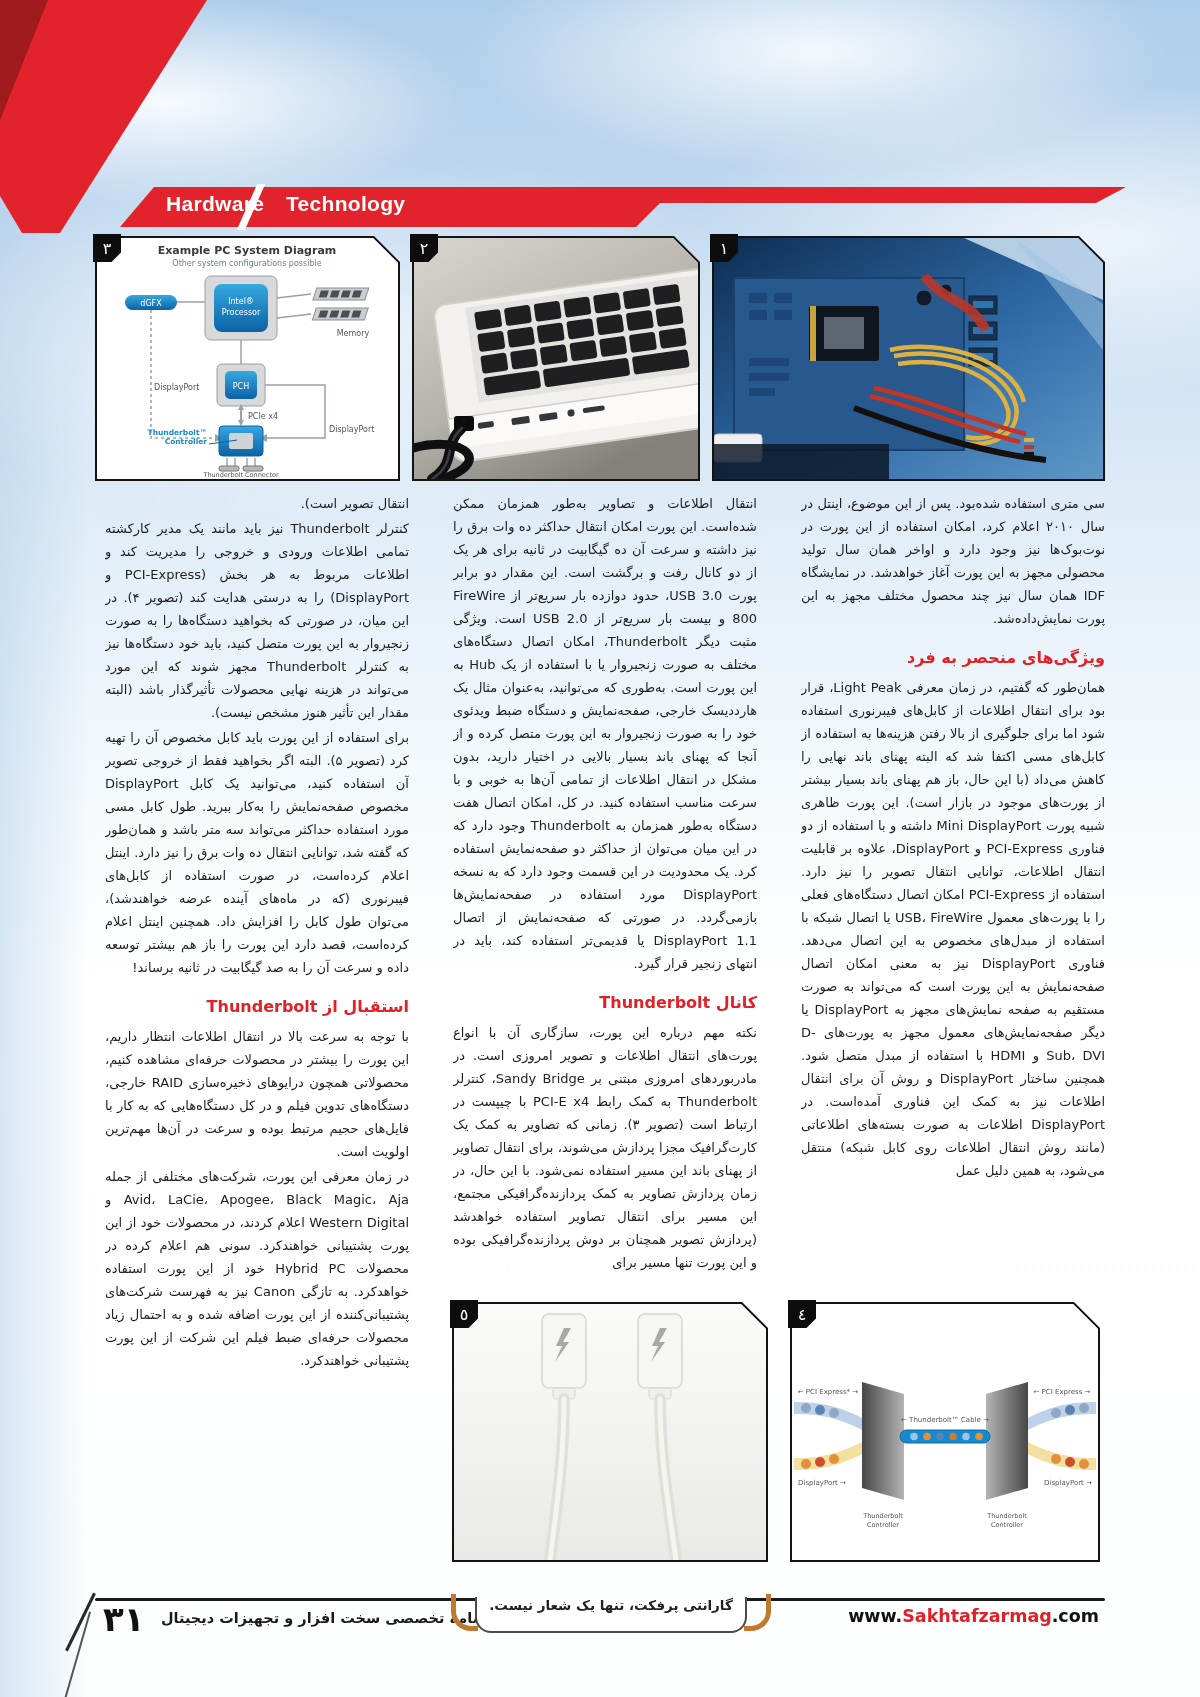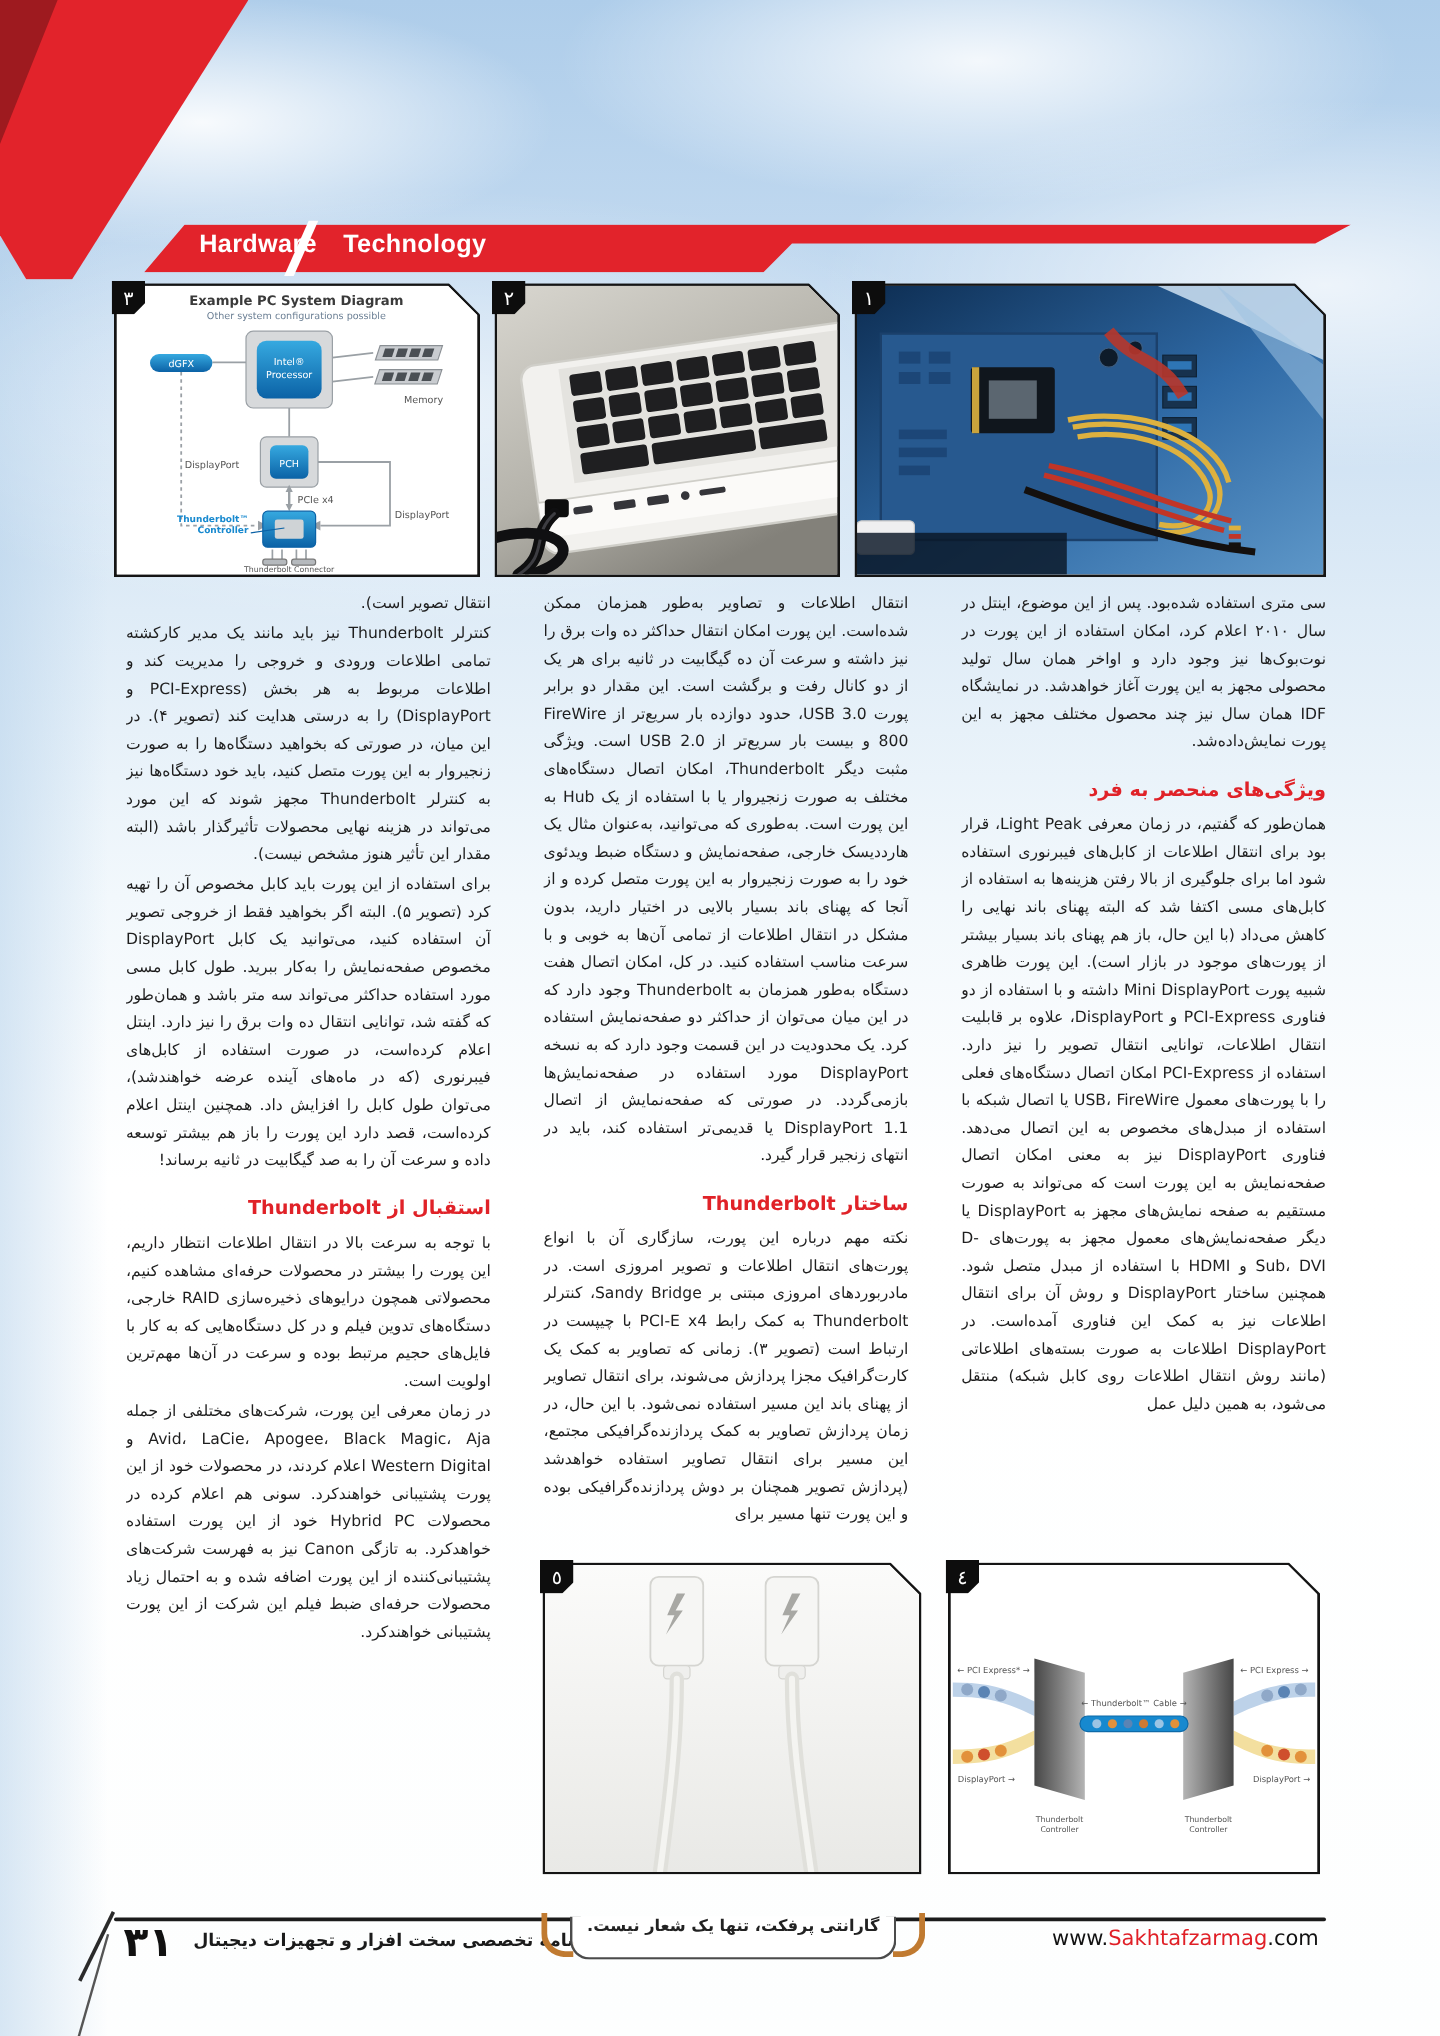--- a/index.html
+++ b/index.html
@@ -48,21 +48,21 @@
   .footer-line{position:absolute;left:0;top:0;width:100%;height:3px;background:#1b1b1b;border-radius:2px;}
   .pg-slash{position:absolute;left:-16px;top:-8px;width:3px;height:64px;background:#2a2a2a;transform:rotate(26deg);}
   .pg-num{position:absolute;left:8px;top:4px;font-size:34px;font-weight:bold;color:#111;line-height:1;}
   .pg-mag{position:absolute;left:66px;top:12px;font-size:14.5px;font-weight:bold;color:#1b1b1b;direction:rtl;}
   .ftab{position:absolute;left:380px;top:-1px;width:268px;height:34px;background:#fff;
     border:2px solid #4b4b4b;border-top:none;border-radius:0 0 16px 16px;
     display:flex;align-items:flex-start;justify-content:center;font-size:13.5px;font-weight:bold;direction:rtl;color:#222;}
   .hook{position:absolute;top:-3px;width:22px;height:32px;border:5px solid #c07a30;}
   .hook-l{left:-26px;border-top:none;border-right:none;border-radius:0 0 0 20px;}
   .hook-r{right:-26px;border-top:none;border-left:none;border-radius:0 0 20px 0;}
-  .site{position:absolute;right:6px;top:8px;direction:ltr;font-size:17.5px;font-weight:normal;color:#111;}
+  .site{position:absolute;right:6px;top:8px;direction:ltr;font-size:17.5px;font-weight:bold;color:#111;}
   .site .red{color:#e01f26;}
   .corner-line{position:absolute;left:76px;top:1610px;width:2px;height:95px;background:#555;transform:rotate(16deg);}
 </style>
 </head>
 <body>
 
 <div class="page">
 
   <div class="deco-dark"></div>
   <div class="deco-bright"></div>
@@ -266,21 +266,21 @@
   </div>
 
   <div class="columns">
     <div class="col col-right">
       <p>سی متری استفاده شده‌بود. پس از این موضوع، اینتل در سال ۲۰۱۰ اعلام کرد، امکان استفاده از این پورت در نوت‌بوک‌ها نیز وجود دارد و اواخر همان سال تولید محصولی مجهز به این پورت آغاز خواهدشد. در نمایشگاه IDF همان سال نیز چند محصول مختلف مجهز به این پورت نمایش‌داده‌شد.</p>
       <h3>ویژگی‌های منحصر به فرد</h3>
       <p>همان‌طور که گفتیم، در زمان معرفی Light Peak، قرار بود برای انتقال اطلاعات از کابل‌های فیبرنوری استفاده شود اما برای جلوگیری از بالا رفتن هزینه‌ها به استفاده از کابل‌های مسی اکتفا شد که البته پهنای باند نهایی را کاهش می‌داد (با این حال، باز هم پهنای باند بسیار بیشتر از پورت‌های موجود در بازار است). این پورت ظاهری شبیه پورت Mini DisplayPort داشته و با استفاده از دو فناوری PCI-Express و DisplayPort، علاوه بر قابلیت انتقال اطلاعات، توانایی انتقال تصویر را نیز دارد. استفاده از PCI-Express امکان اتصال دستگاه‌های فعلی را با پورت‌های معمول USB، FireWire یا اتصال شبکه با استفاده از مبدل‌های مخصوص به این اتصال می‌دهد. فناوری DisplayPort نیز به معنی امکان اتصال صفحه‌نمایش به این پورت است که می‌تواند به صورت مستقیم به صفحه نمایش‌های مجهز به DisplayPort یا دیگر صفحه‌نمایش‌های معمول مجهز به پورت‌های D-Sub، DVI و HDMI با استفاده از مبدل متصل شود. همچنین ساختار DisplayPort و روش آن برای انتقال اطلاعات نیز به کمک این فناوری آمده‌است. در DisplayPort اطلاعات به صورت بسته‌های اطلاعاتی (مانند روش انتقال اطلاعات روی کابل شبکه) منتقل می‌شود، به همین دلیل عمل</p>
     </div>
     <div class="col col-mid">
       <p>انتقال اطلاعات و تصاویر به‌طور همزمان ممکن شده‌است. این پورت امکان انتقال حداکثر ده وات برق را نیز داشته و سرعت آن ده گیگابیت در ثانیه برای هر یک از دو کانال رفت و برگشت است. این مقدار دو برابر پورت USB 3.0، حدود دوازده بار سریع‌تر از FireWire 800 و بیست بار سریع‌تر از USB 2.0 است. ویژگی مثبت دیگر Thunderbolt، امکان اتصال دستگاه‌های مختلف به صورت زنجیروار یا با استفاده از یک Hub به این پورت است. به‌طوری که می‌توانید، به‌عنوان مثال یک هارددیسک خارجی، صفحه‌نمایش و دستگاه ضبط ویدئوی خود را به صورت زنجیروار به این پورت متصل کرده و از آنجا که پهنای باند بسیار بالایی در اختیار دارید، بدون مشکل در انتقال اطلاعات از تمامی آن‌ها به خوبی و با سرعت مناسب استفاده کنید. در کل، امکان اتصال هفت دستگاه به‌طور همزمان به Thunderbolt وجود دارد که در این میان می‌توان از حداکثر دو صفحه‌نمایش استفاده کرد. یک محدودیت در این قسمت وجود دارد که به نسخه DisplayPort مورد استفاده در صفحه‌نمایش‌ها بازمی‌گردد. در صورتی که صفحه‌نمایش از اتصال DisplayPort 1.1 یا قدیمی‌تر استفاده کند، باید در انتهای زنجیر قرار گیرد.</p>
-      <h3>ساختار Thunderbolt</h3>
+      <h3>کانال Thunderbolt</h3>
       <p>نکته مهم درباره این پورت، سازگاری آن با انواع پورت‌های انتقال اطلاعات و تصویر امروزی است. در مادربوردهای امروزی مبتنی بر Sandy Bridge، کنترلر Thunderbolt به کمک رابط PCI-E x4 با چیپست در ارتباط است (تصویر ۳). زمانی که تصاویر به کمک یک کارت‌گرافیک مجزا پردازش می‌شوند، برای انتقال تصاویر از پهنای باند این مسیر استفاده نمی‌شود. با این حال، در زمان پردازش تصاویر به کمک پردازنده‌گرافیکی مجتمع، این مسیر برای انتقال تصاویر استفاده خواهدشد (پردازش تصویر همچنان بر دوش پردازنده‌گرافیکی بوده و این پورت تنها مسیر برای</p>
     </div>
     <div class="col col-left">
       <p>انتقال تصویر است).</p>
       <p>کنترلر Thunderbolt نیز باید مانند یک مدیر کارکشته تمامی اطلاعات ورودی و خروجی را مدیریت کند و اطلاعات مربوط به هر بخش (PCI-Express و DisplayPort) را به درستی هدایت کند (تصویر ۴). در این میان، در صورتی که بخواهید دستگاه‌ها را به صورت زنجیروار به این پورت متصل کنید، باید خود دستگاه‌ها نیز به کنترلر Thunderbolt مجهز شوند که این مورد می‌تواند در هزینه نهایی محصولات تأثیرگذار باشد (البته مقدار این تأثیر هنوز مشخص نیست).</p>
       <p>برای استفاده از این پورت باید کابل مخصوص آن را تهیه کرد (تصویر ۵). البته اگر بخواهید فقط از خروجی تصویر آن استفاده کنید، می‌توانید یک کابل DisplayPort مخصوص صفحه‌نمایش را به‌کار ببرید. طول کابل مسی مورد استفاده حداکثر می‌تواند سه متر باشد و همان‌طور که گفته شد، توانایی انتقال ده وات برق را نیز دارد. اینتل اعلام کرده‌است، در صورت استفاده از کابل‌های فیبرنوری (که در ماه‌های آینده عرضه خواهندشد)، می‌توان طول کابل را افزایش داد. همچنین اینتل اعلام کرده‌است، قصد دارد این پورت را باز هم بیشتر توسعه داده و سرعت آن را به صد گیگابیت در ثانیه برساند!</p>
       <h3>استقبال از Thunderbolt</h3>
       <p>با توجه به سرعت بالا در انتقال اطلاعات انتظار داریم، این پورت را بیشتر در محصولات حرفه‌ای مشاهده کنیم، محصولاتی همچون درایوهای ذخیره‌سازی RAID خارجی، دستگاه‌های تدوین فیلم و در کل دستگاه‌هایی که به کار با فایل‌های حجیم مرتبط بوده و سرعت در آن‌ها مهم‌ترین اولویت است.</p>
       <p>در زمان معرفی این پورت، شرکت‌های مختلفی از جمله Avid، LaCie، Apogee، Black Magic، Aja و Western Digital اعلام کردند، در محصولات خود از این پورت پشتیبانی خواهندکرد. سونی هم اعلام کرده در محصولات Hybrid PC خود از این پورت استفاده خواهدکرد. به تازگی Canon نیز به فهرست شرکت‌های پشتیبانی‌کننده از این پورت اضافه شده و به احتمال زیاد محصولات حرفه‌ای ضبط فیلم این شرکت از این پورت پشتیبانی خواهندکرد.</p>
     </div>

